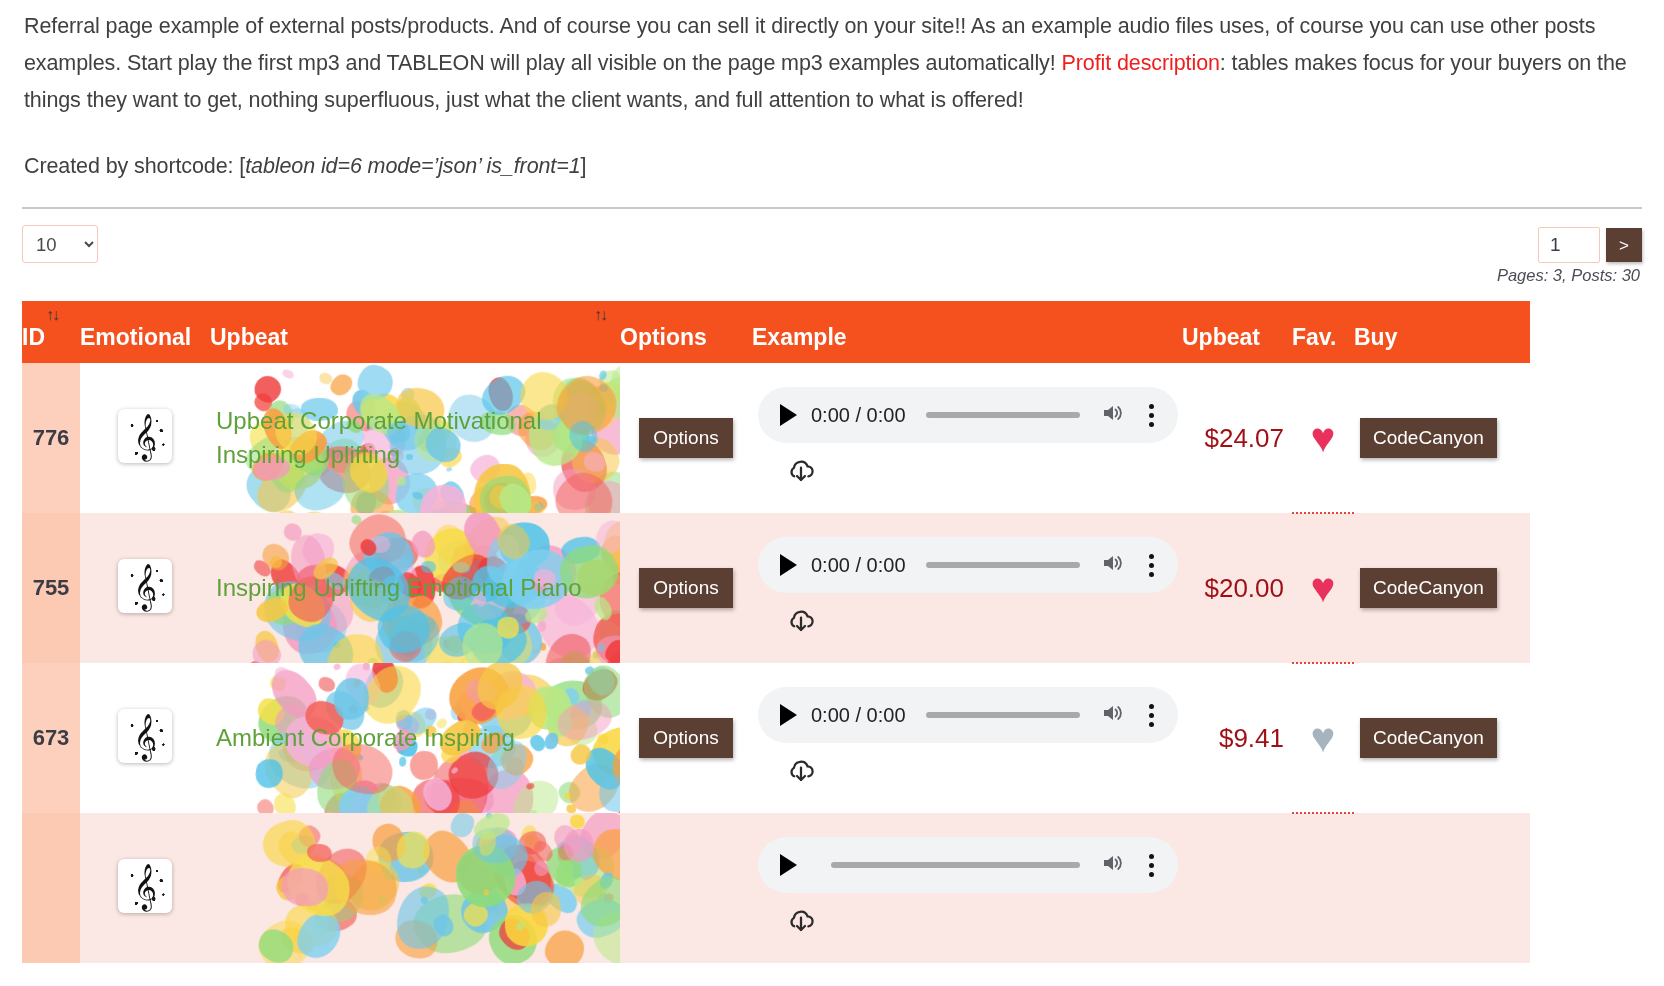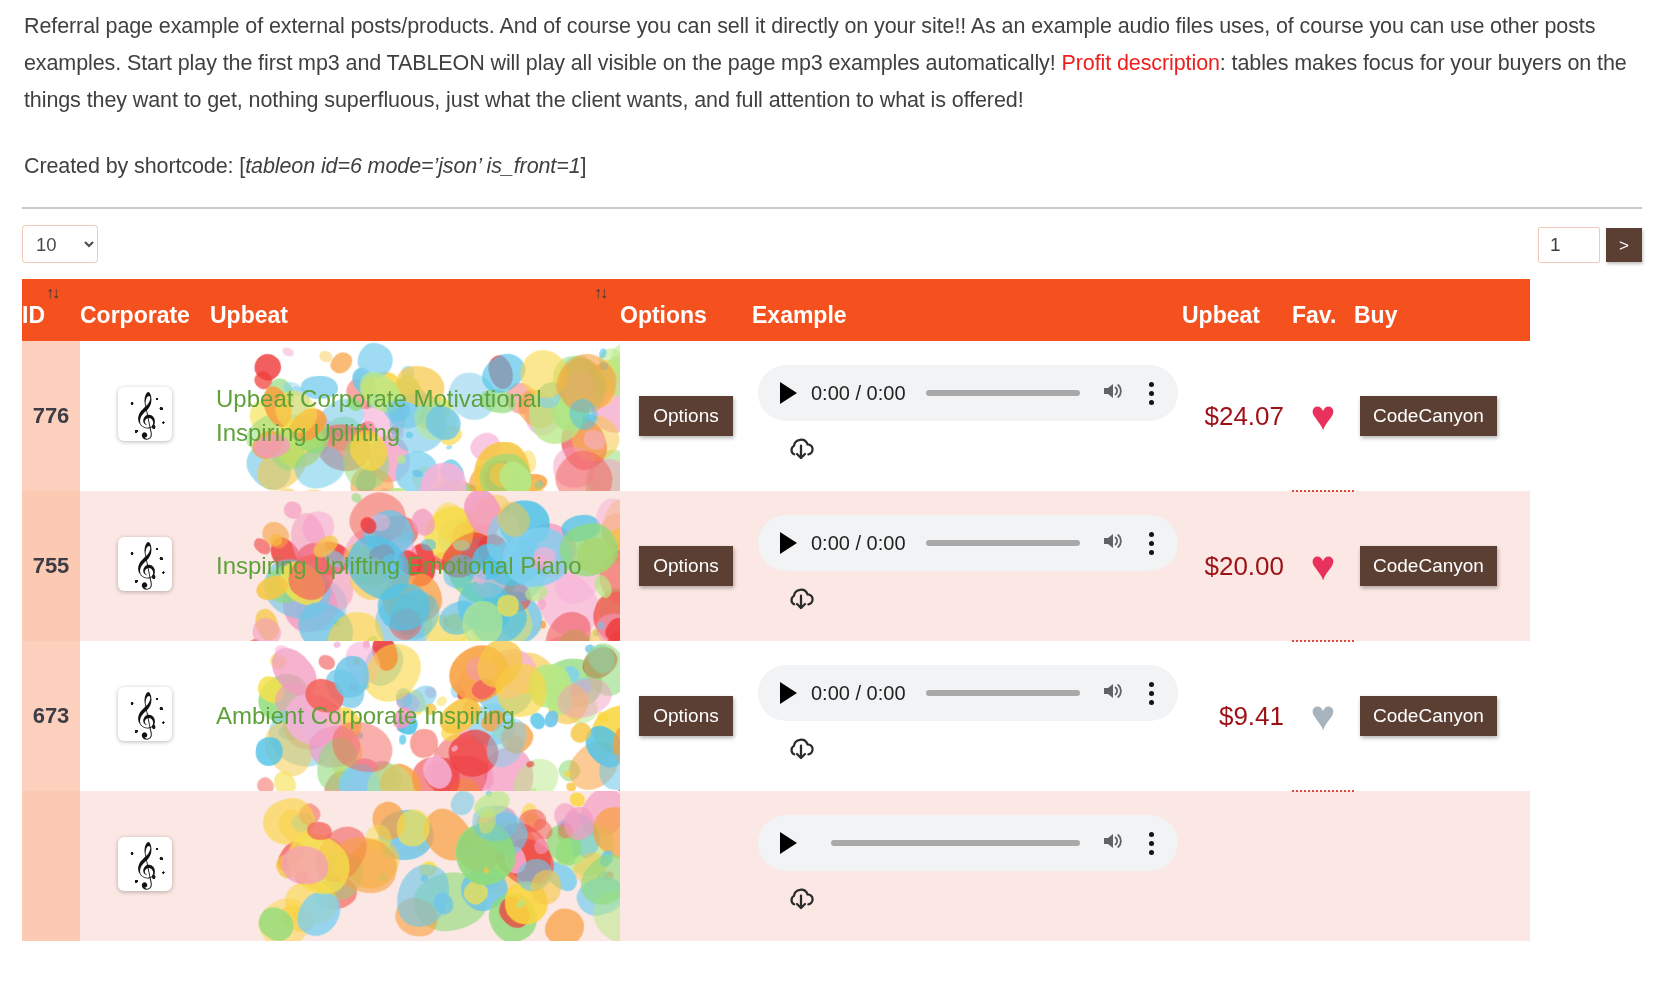--- a/index.html
+++ b/index.html
@@ -328,32 +328,33 @@
 
     <div class="control-row">
       <select class="per-page"><option value="10">10</option><option value="25">25</option><option value="50">50</option><option value="100">100</option></select>
 
       <div class="pager">
         <input class="page-input" type="text" value="1" style="">
         <button class="next-btn">&gt;</button>
       </div>
     </div>
 
+    <div class="pages-info">Pages: 3, Posts: 30</div>
   </div>
 
   <div class="table-wrap">
     <table class="tbl">
       <thead>
         <tr>
           <th class="c-id">
             <span class="sort-ico" style="left:24px;">↑↓</span>
             <span>ID</span>
           </th>
           <th class="c-thumb">
-            <span>Corporate</span>
+            <span>Emotional</span>
           </th>
           <th class="c-title">
             <span class="sort-ico" style="left:384px;">↑↓</span>
             <span>Upbeat</span>
           </th>
           <th class="c-opts">
             <span>Options</span>
           </th>
           <th class="c-ex">
             <span>Example</span>

